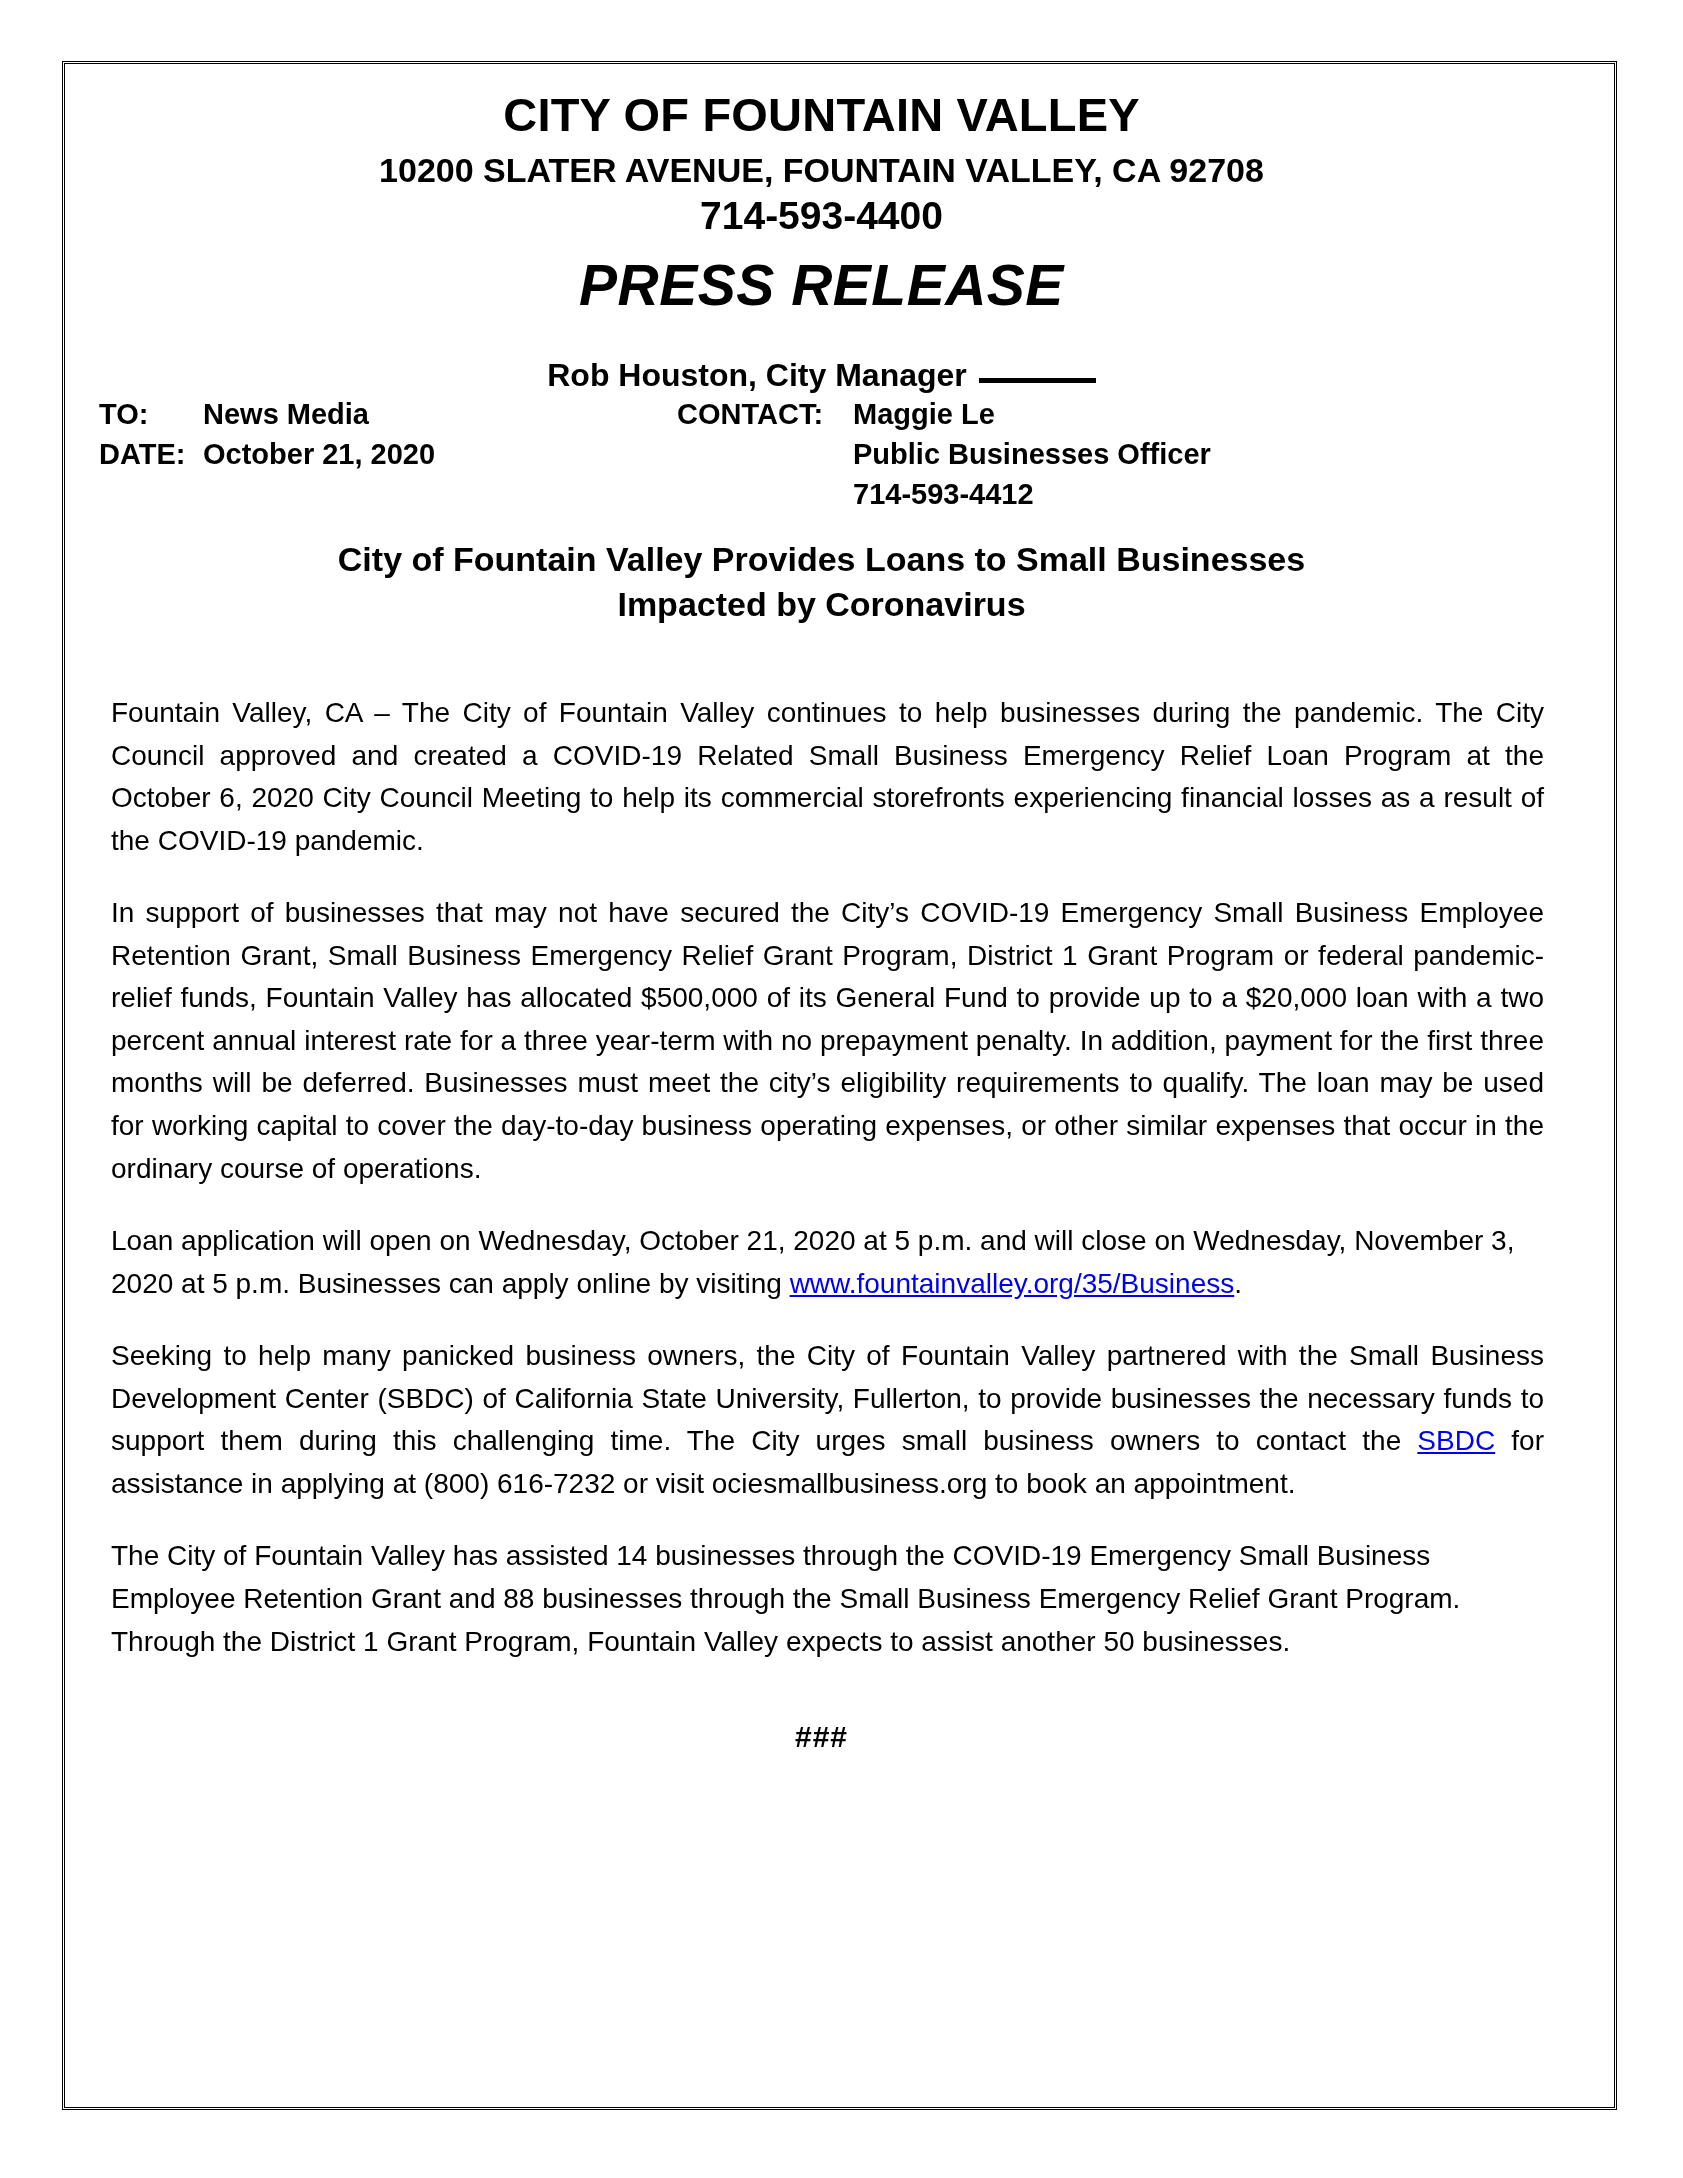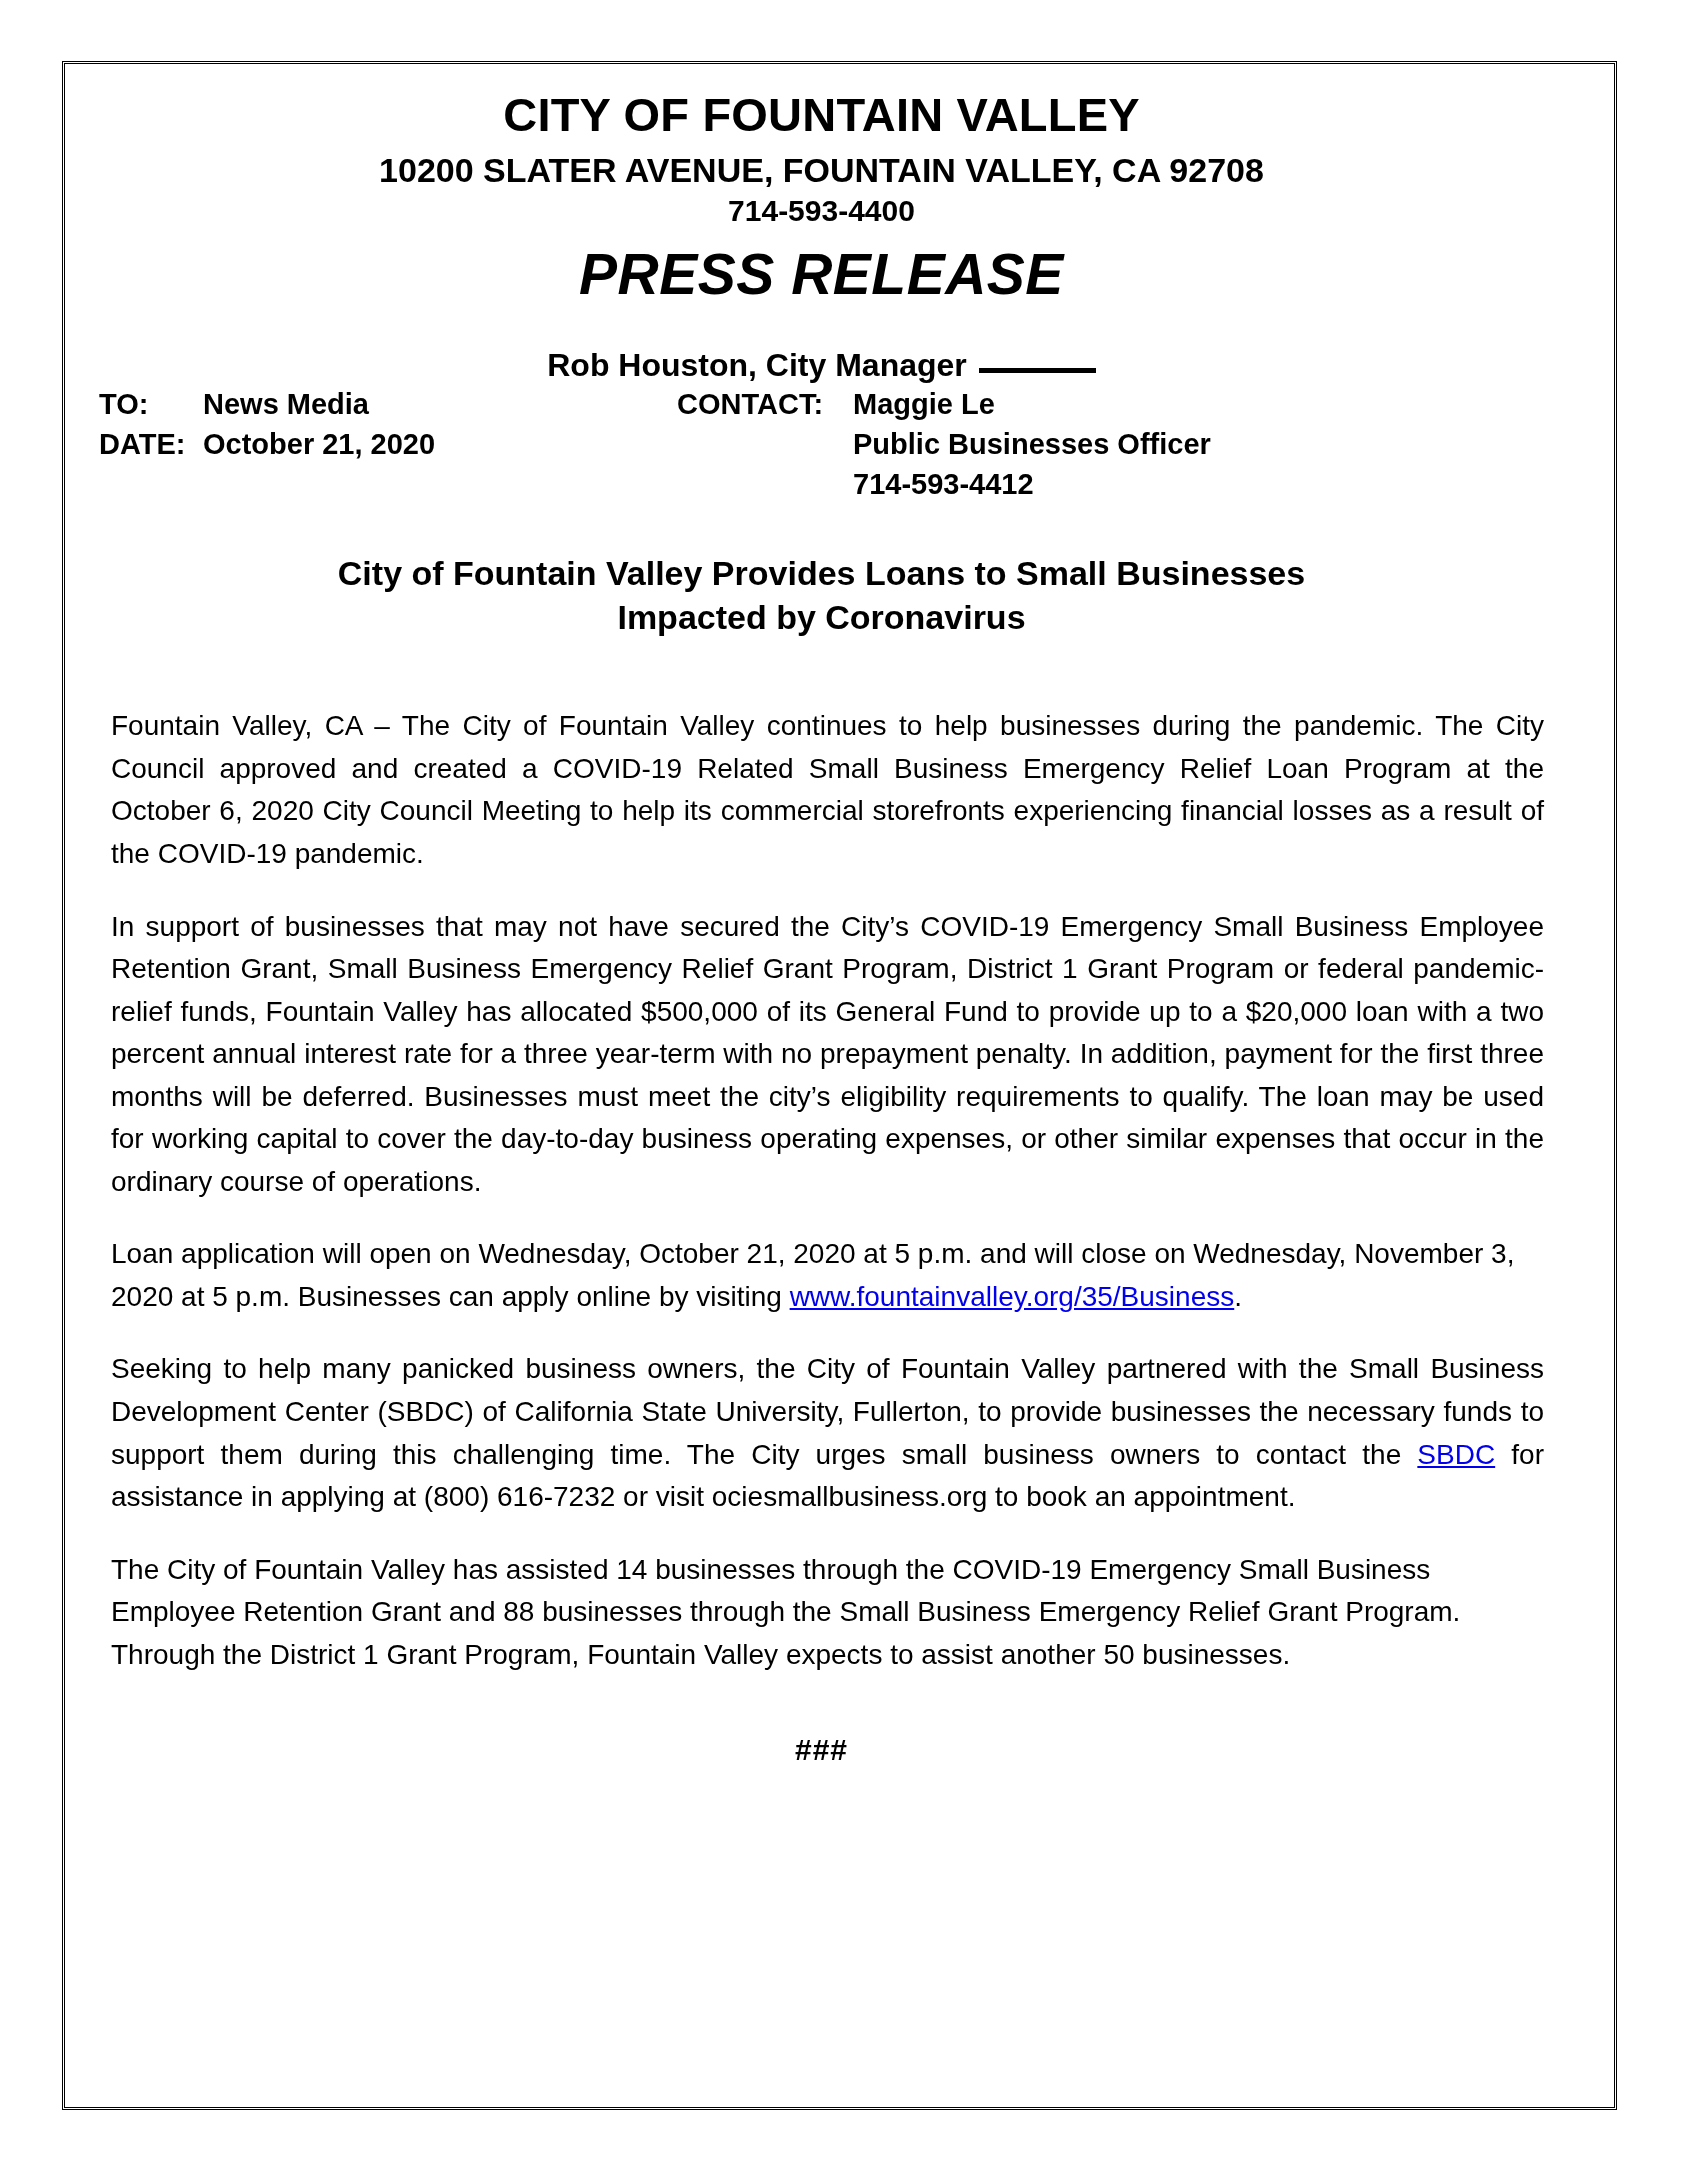--- a/index.html
+++ b/index.html
@@ -46,21 +46,21 @@
     line-height: 1.12;
     margin-top: 28px;
   }
   .org-address {
     font-size: 34px;
     font-weight: bold;
     line-height: 1.18;
     margin-top: 8px;
   }
   .org-phone {
-    font-size: 30px;
+    font-size: 39px;
     font-weight: bold;
     line-height: 1.2;
     margin-top: 3px;
   }
   .press-release-title {
     font-size: 57px;
     font-weight: bold;
     font-style: italic;
     letter-spacing: 0.5px;
     margin-top: 14px;
@@ -125,21 +125,21 @@
     margin-left: 176px;
     white-space: nowrap;
   }
 
   
   .headline {
     text-align: center;
     font-size: 34px;
     font-weight: bold;
     line-height: 1.32;
-    margin-top: 48px;
+    margin-top: 24px;
     padding: 0 40px;
   }
 
   
   .body-copy {
     margin-top: 65px;
     font-size: 28px;
     line-height: 1.52;
   }
   .body-copy p {

